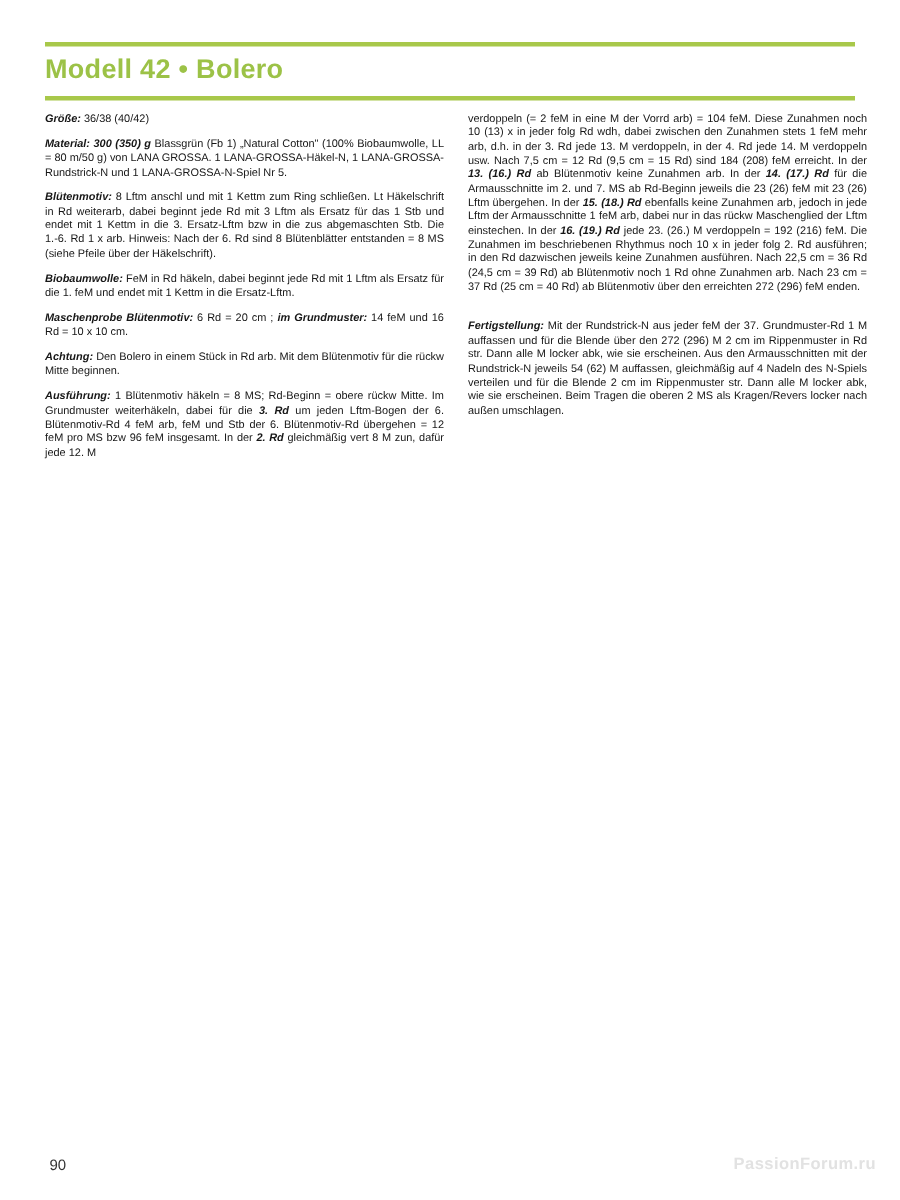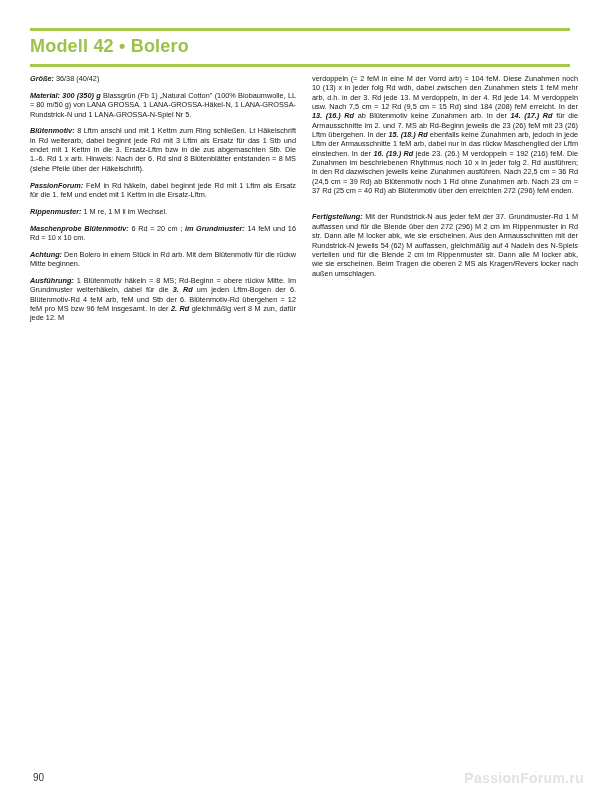--- a/index.html
+++ b/index.html
@@ -38,42 +38,41 @@
   .col p.gap{margin-top:7.5px;}
   .col b{font-weight:bold;font-style:italic;}
 
   
   .graphics{position:absolute;left:0;top:398px;width:600px;height:320px;}
 
   
   .pagenum{position:absolute;left:33px;top:772px;font-size:10px;color:#333;}
   .watermark{
     position:absolute;right:16px;top:770px;
-    font-size:14px;color:#e2e2e2;font-weight:bold;letter-spacing:.3px;
+    font-size:11px;color:#e2e2e2;font-weight:bold;letter-spacing:.3px;
     font-family:"Liberation Sans", sans-serif;
   }
 </style>
 </head>
 <body>
 
 <div class="page">
 
   <div class="hdr">
     <div class="rule"></div>
     <h1>Modell 42 • Bolero</h1>
     <div class="rule bottom"></div>
   </div>
 
   <div class="cols">
     <div class="col" id="leftcol">
         <p><b>Größe:</b> 36/38 (40/42)</p>
         <p class="gap"><b>Material: 300 (350) g</b> Blassgrün (Fb 1) „Natural Cotton" (100% Biobaumwolle, LL = 80 m/50 g) von LANA GROSSA. 1 LANA-GROSSA-Häkel-N, 1 LANA-GROSSA-Rundstrick-N und 1 LANA-GROSSA-N-Spiel Nr 5.</p>
         <p class="gap"><b>Blütenmotiv:</b> 8 Lftm anschl und mit 1 Kettm zum Ring schließen. Lt Häkelschrift in Rd weiterarb, dabei beginnt jede Rd mit 3 Lftm als Ersatz für das 1 Stb und endet mit 1 Kettm in die 3. Ersatz-Lftm bzw in die zus abgemaschten Stb. Die 1.-6. Rd 1 x arb. Hinweis: Nach der 6. Rd sind 8 Blütenblätter entstanden = 8 MS (siehe Pfeile über der Häkelschrift).</p>
-        <p class="gap"><b>PassionForum:</b> FeM in Rd häkeln, dabei beginnt jede Rd mit 1 Lftm als Ersatz für die 1. feM und endet mit 1 Kettm in die Ersatz-Lftm.</p>
-        <p class="gap"><b>Rippenmuster:</b> 1 M re, 1 M li im Wechsel.</p>
+        <p class="gap"><b>Biobaumwolle:</b> FeM in Rd häkeln, dabei beginnt jede Rd mit 1 Lftm als Ersatz für die 1. feM und endet mit 1 Kettm in die Ersatz-Lftm.</p>
         <p class="gap"><b>Maschenprobe Blütenmotiv:</b> 6 Rd = 20 cm ; <b>im Grundmuster:</b> 14 feM und 16 Rd = 10 x 10 cm.</p>
         <p class="gap"><b>Achtung:</b> Den Bolero in einem Stück in Rd arb. Mit dem Blütenmotiv für die rückw Mitte beginnen.</p>
         <p class="gap"><b>Ausführung:</b> 1 Blütenmotiv häkeln = 8 MS; Rd-Beginn = obere rückw Mitte. Im Grundmuster weiterhäkeln, dabei für die <b>3. Rd</b> um jeden Lftm-Bogen der 6. Blütenmotiv-Rd 4 feM arb, feM und Stb der 6. Blütenmotiv-Rd übergehen = 12 feM pro MS bzw 96 feM insgesamt. In der <b>2. Rd</b> gleichmäßig vert 8 M zun, dafür jede 12. M</p>
       </div>
     <div class="col" id="rightcol">
         <p>verdoppeln (= 2 feM in eine M der Vorrd arb) = 104 feM. Diese Zunahmen noch 10 (13) x in jeder folg Rd wdh, dabei zwischen den Zunahmen stets 1 feM mehr arb, d.h. in der 3. Rd jede 13. M verdoppeln, in der 4. Rd jede 14. M verdoppeln usw. Nach 7,5 cm = 12 Rd (9,5 cm = 15 Rd) sind 184 (208) feM erreicht. In der <b>13. (16.) Rd</b> ab Blütenmotiv keine Zunahmen arb. In der <b>14. (17.) Rd</b> für die Armausschnitte im 2. und 7. MS ab Rd-Beginn jeweils die 23 (26) feM mit 23 (26) Lftm übergehen. In der <b>15. (18.) Rd</b> ebenfalls keine Zunahmen arb, jedoch in jede Lftm der Armausschnitte 1 feM arb, dabei nur in das rückw Maschenglied der Lftm einstechen. In der <b>16. (19.) Rd</b> jede 23. (26.) M verdoppeln = 192 (216) feM. Die Zunahmen im beschriebenen Rhythmus noch 10 x in jeder folg 2. Rd ausführen; in den Rd dazwischen jeweils keine Zunahmen ausführen. Nach 22,5 cm = 36 Rd (24,5 cm = 39 Rd) ab Blütenmotiv noch 1 Rd ohne Zunahmen arb. Nach 23 cm = 37 Rd (25 cm = 40 Rd) ab Blütenmotiv über den erreichten 272 (296) feM enden.</p>
         <p><b>Fertigstellung:</b> Mit der Rundstrick-N aus jeder feM der 37. Grundmuster-Rd 1 M auffassen und für die Blende über den 272 (296) M 2 cm im Rippenmuster in Rd str. Dann alle M locker abk, wie sie erscheinen. Aus den Armausschnitten mit der Rundstrick-N jeweils 54 (62) M auffassen, gleichmäßig auf 4 Nadeln des N-Spiels verteilen und für die Blende 2 cm im Rippenmuster str. Dann alle M locker abk, wie sie erscheinen. Beim Tragen die oberen 2 MS als Kragen/Revers locker nach außen umschlagen.</p>
       </div>
   </div>
 

